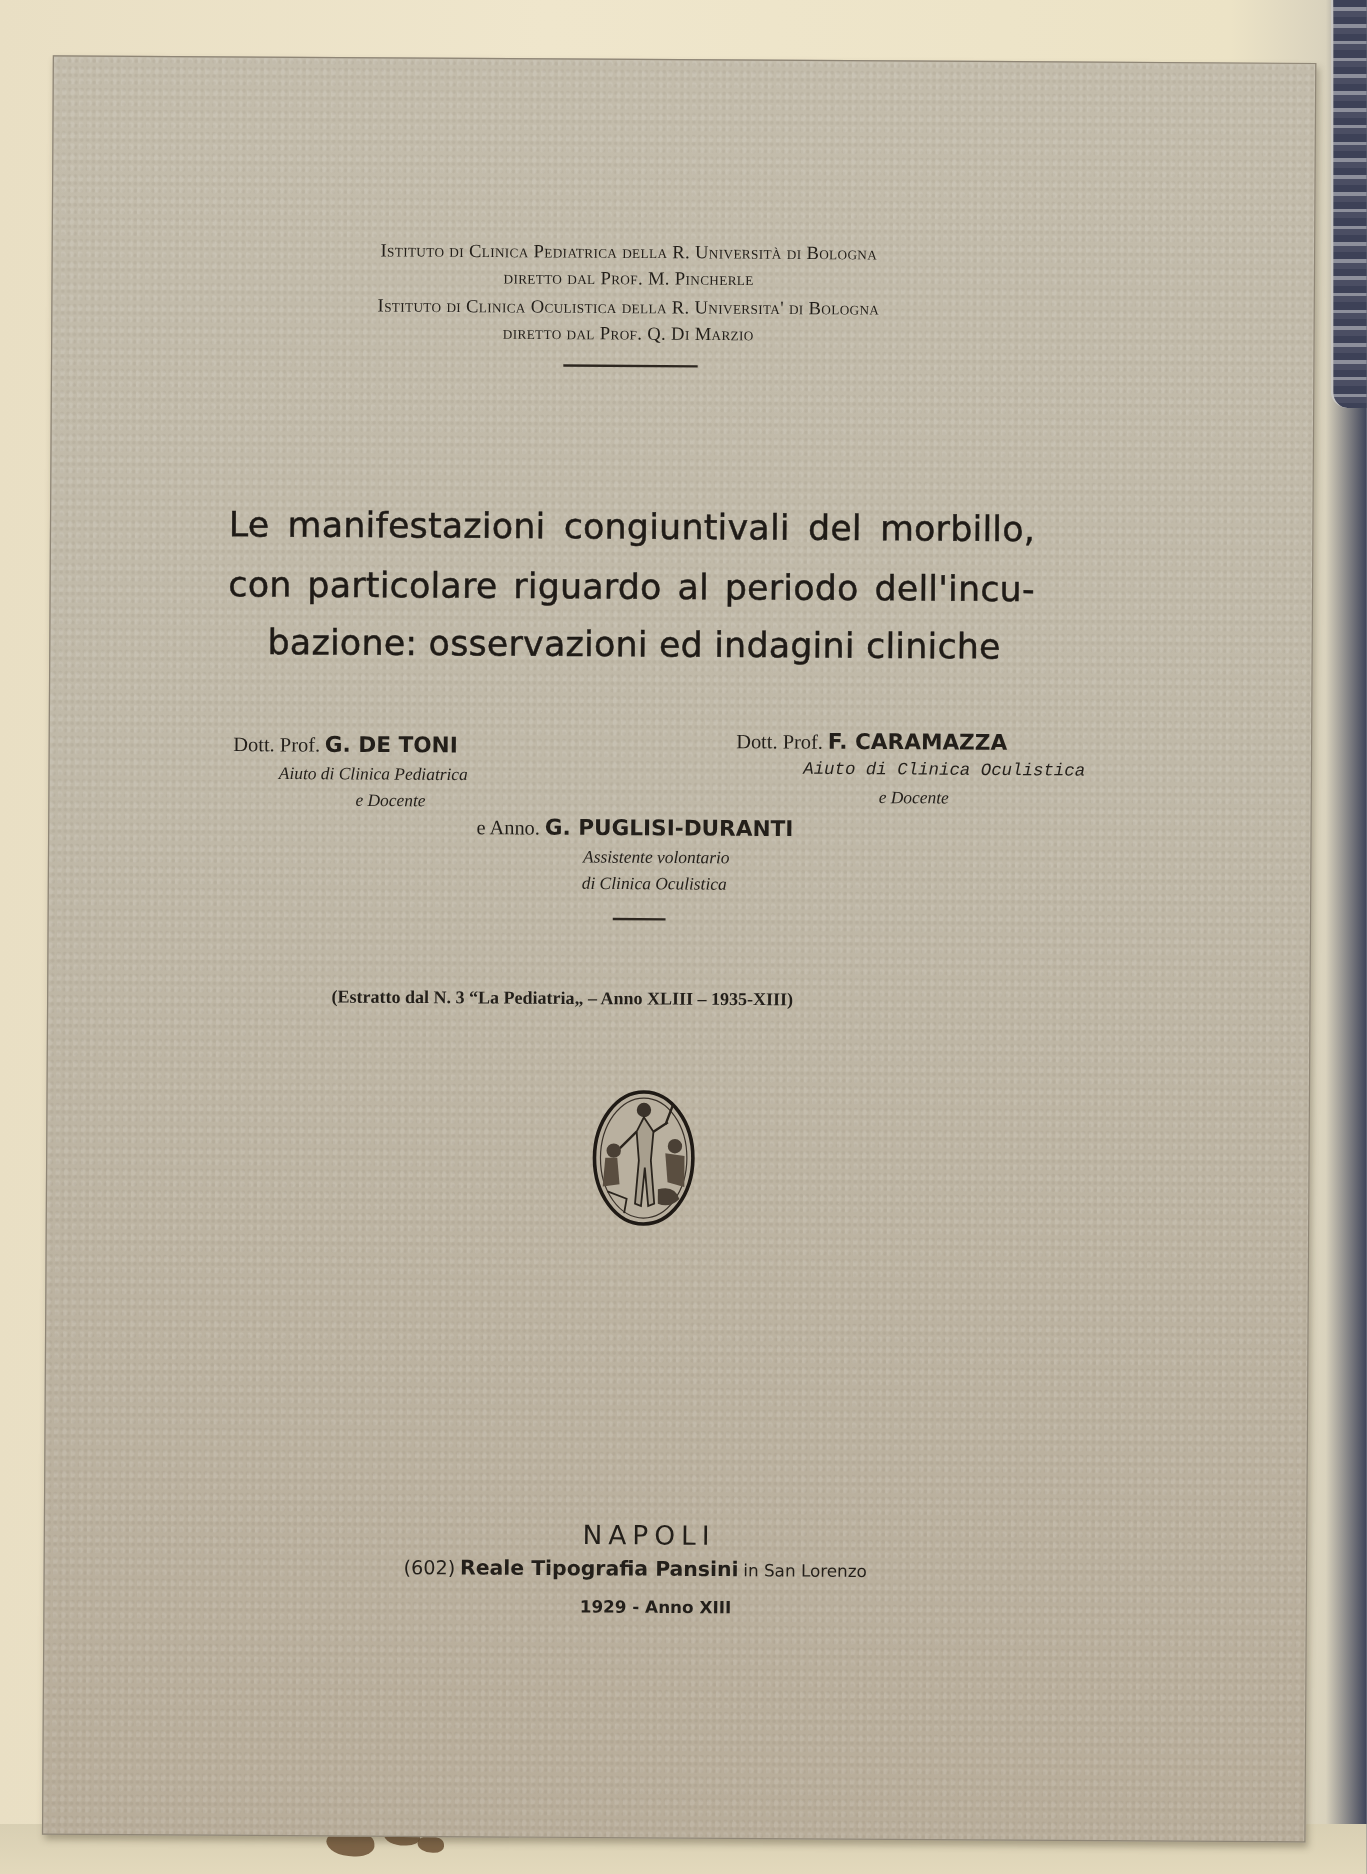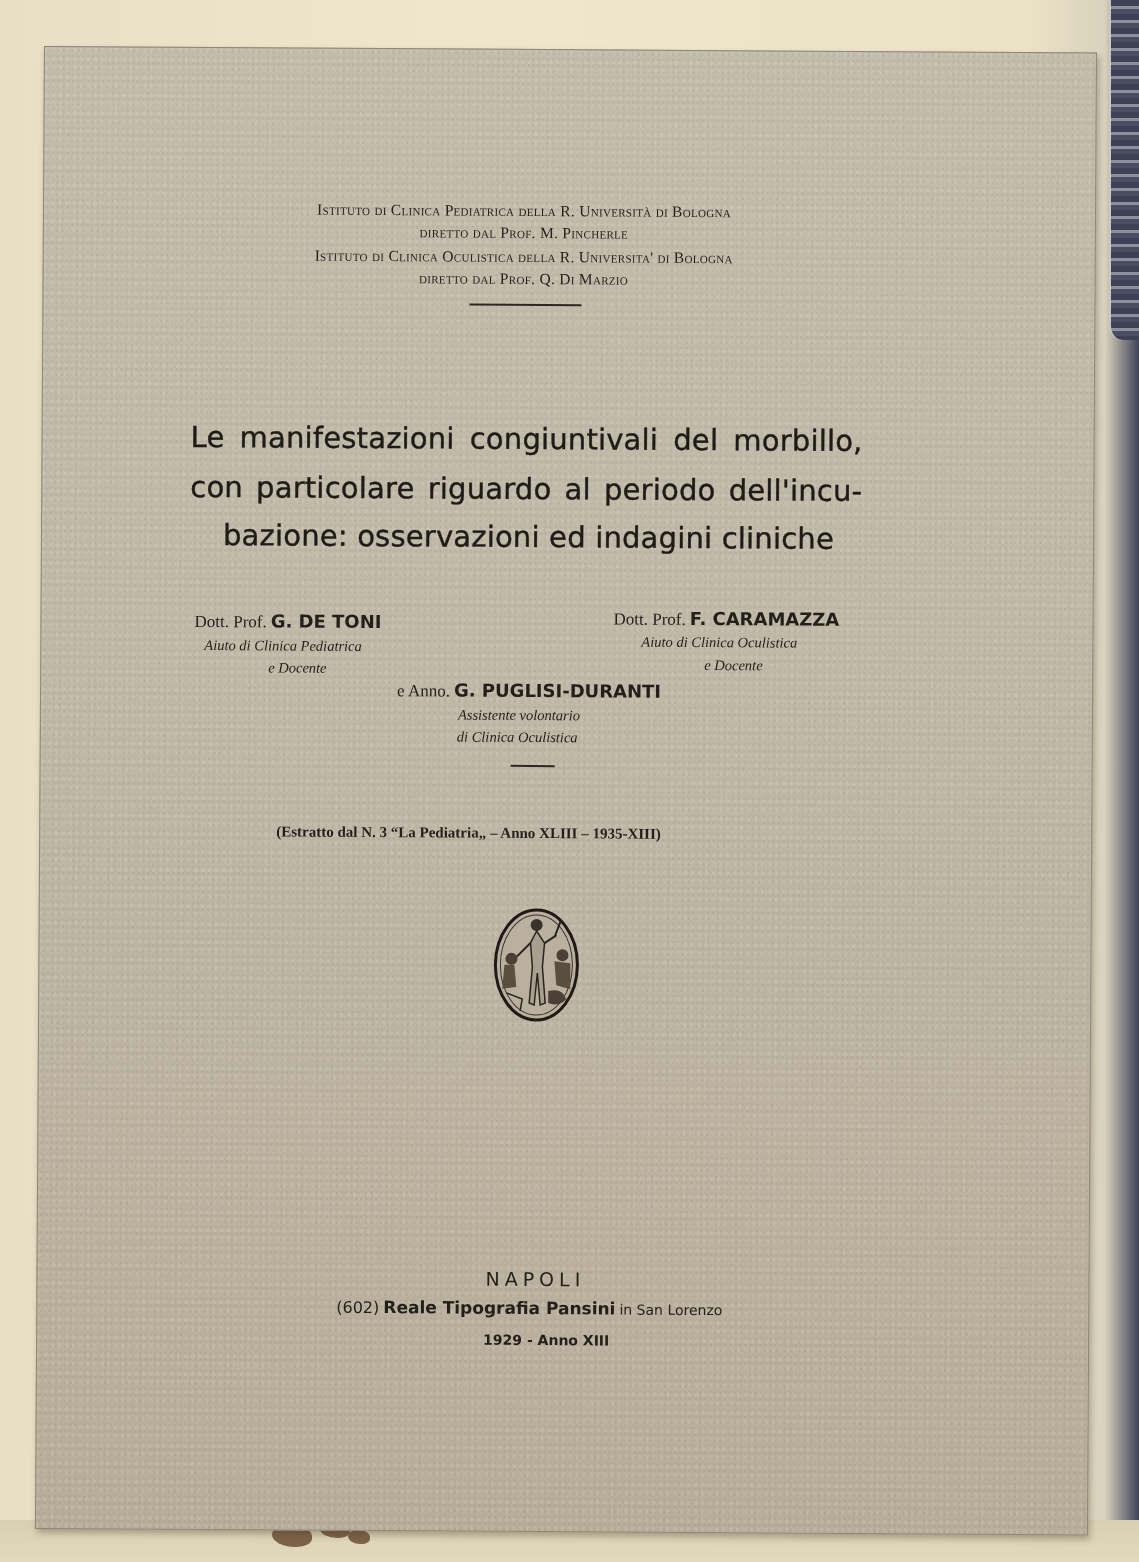--- a/index.html
+++ b/index.html
@@ -43,25 +43,25 @@
     .inst-line { left: 0; width: 960px; }
 
     .rule { position: absolute; background: #2d2720; }
 
     .title {
       font-family: "DejaVu Sans", sans-serif; font-size: 29px; font-weight: normal;
       letter-spacing: 0.2px; color: #1f1b17; -webkit-text-stroke: 0.4px #1f1b17;
     }
     .auth-role { font-family: Liberation Serif, serif; font-size: 17px; }
     .auth-name { font-family: "DejaVu Sans", sans-serif; font-size: 18px; font-weight: bold; }
-    .auth-desc { font-family: "Liberation Serif", serif; font-style: italic; font-size: 14.5px; }
+    .auth-desc { font-family: "Liberation Serif", serif; font-style: italic; font-size: 14.5px; margin-left: 28px; }
 
     .extract { font-family: "Liberation Serif", serif; font-weight: bold; font-size: 15px; }
 
-    .city { font-family: "DejaVu Sans", sans-serif; font-size: 19px; letter-spacing: 5px; }
+    .city { font-family: "DejaVu Sans", sans-serif; font-size: 22px; letter-spacing: 5px; }
     .printer-code { font-family: "DejaVu Sans", sans-serif; font-size: 16px; }
     .printer-bold { font-family: "DejaVu Sans", sans-serif; font-size: 17px; font-weight: bold; }
     .printer-normal { font-family: "DejaVu Sans", sans-serif; font-size: 14px; }
     .year { font-family: "DejaVu Sans", sans-serif; font-size: 14px; font-weight: bold; }
 
     .emblem { position: absolute; left: 453px; top: 857px; width: 88px; height: 116px; }
   </style>
 </head>
 <body>
 
@@ -87,21 +87,21 @@
     <span class="auth-role">Dott. Prof.</span>
     <span class="auth-name">G. DE TONI</span>
   </div>
   <div class="abs auth-desc" style="left:163px;top:589px;">Aiuto di Clinica Pediatrica</div>
   <div class="abs auth-desc" style="left:227px;top:611px;">e Docente</div>
 
   <div class="abs" style="left:572px;top:557px;">
     <span class="auth-role">Dott. Prof.</span>
     <span class="auth-name">F. CARAMAZZA</span>
   </div>
-  <div class="abs auth-desc" style="left:600px;top:583px;">Aiuto di Clinica Oculistica</div>
+  <div class="abs auth-desc" style="left:600px;top:583px;font-family:Liberation Mono, monospace;">Aiuto di Clinica Oculistica</div>
   <div class="abs auth-desc" style="left:663px;top:606px;">e Docente</div>
 
   <div class="abs" style="left:356px;top:630px;">
     <span class="auth-role">e Anno.</span>
     <span class="auth-name">G. PUGLISI-DURANTI</span>
   </div>
   <div class="abs auth-desc" style="left:417px;top:657px;">Assistente volontario</div>
   <div class="abs auth-desc" style="left:416px;top:679px;">di Clinica Oculistica</div>
   <div class="rule" style="left:470px;top:715px;width:44px;height:2px;"></div>
 

